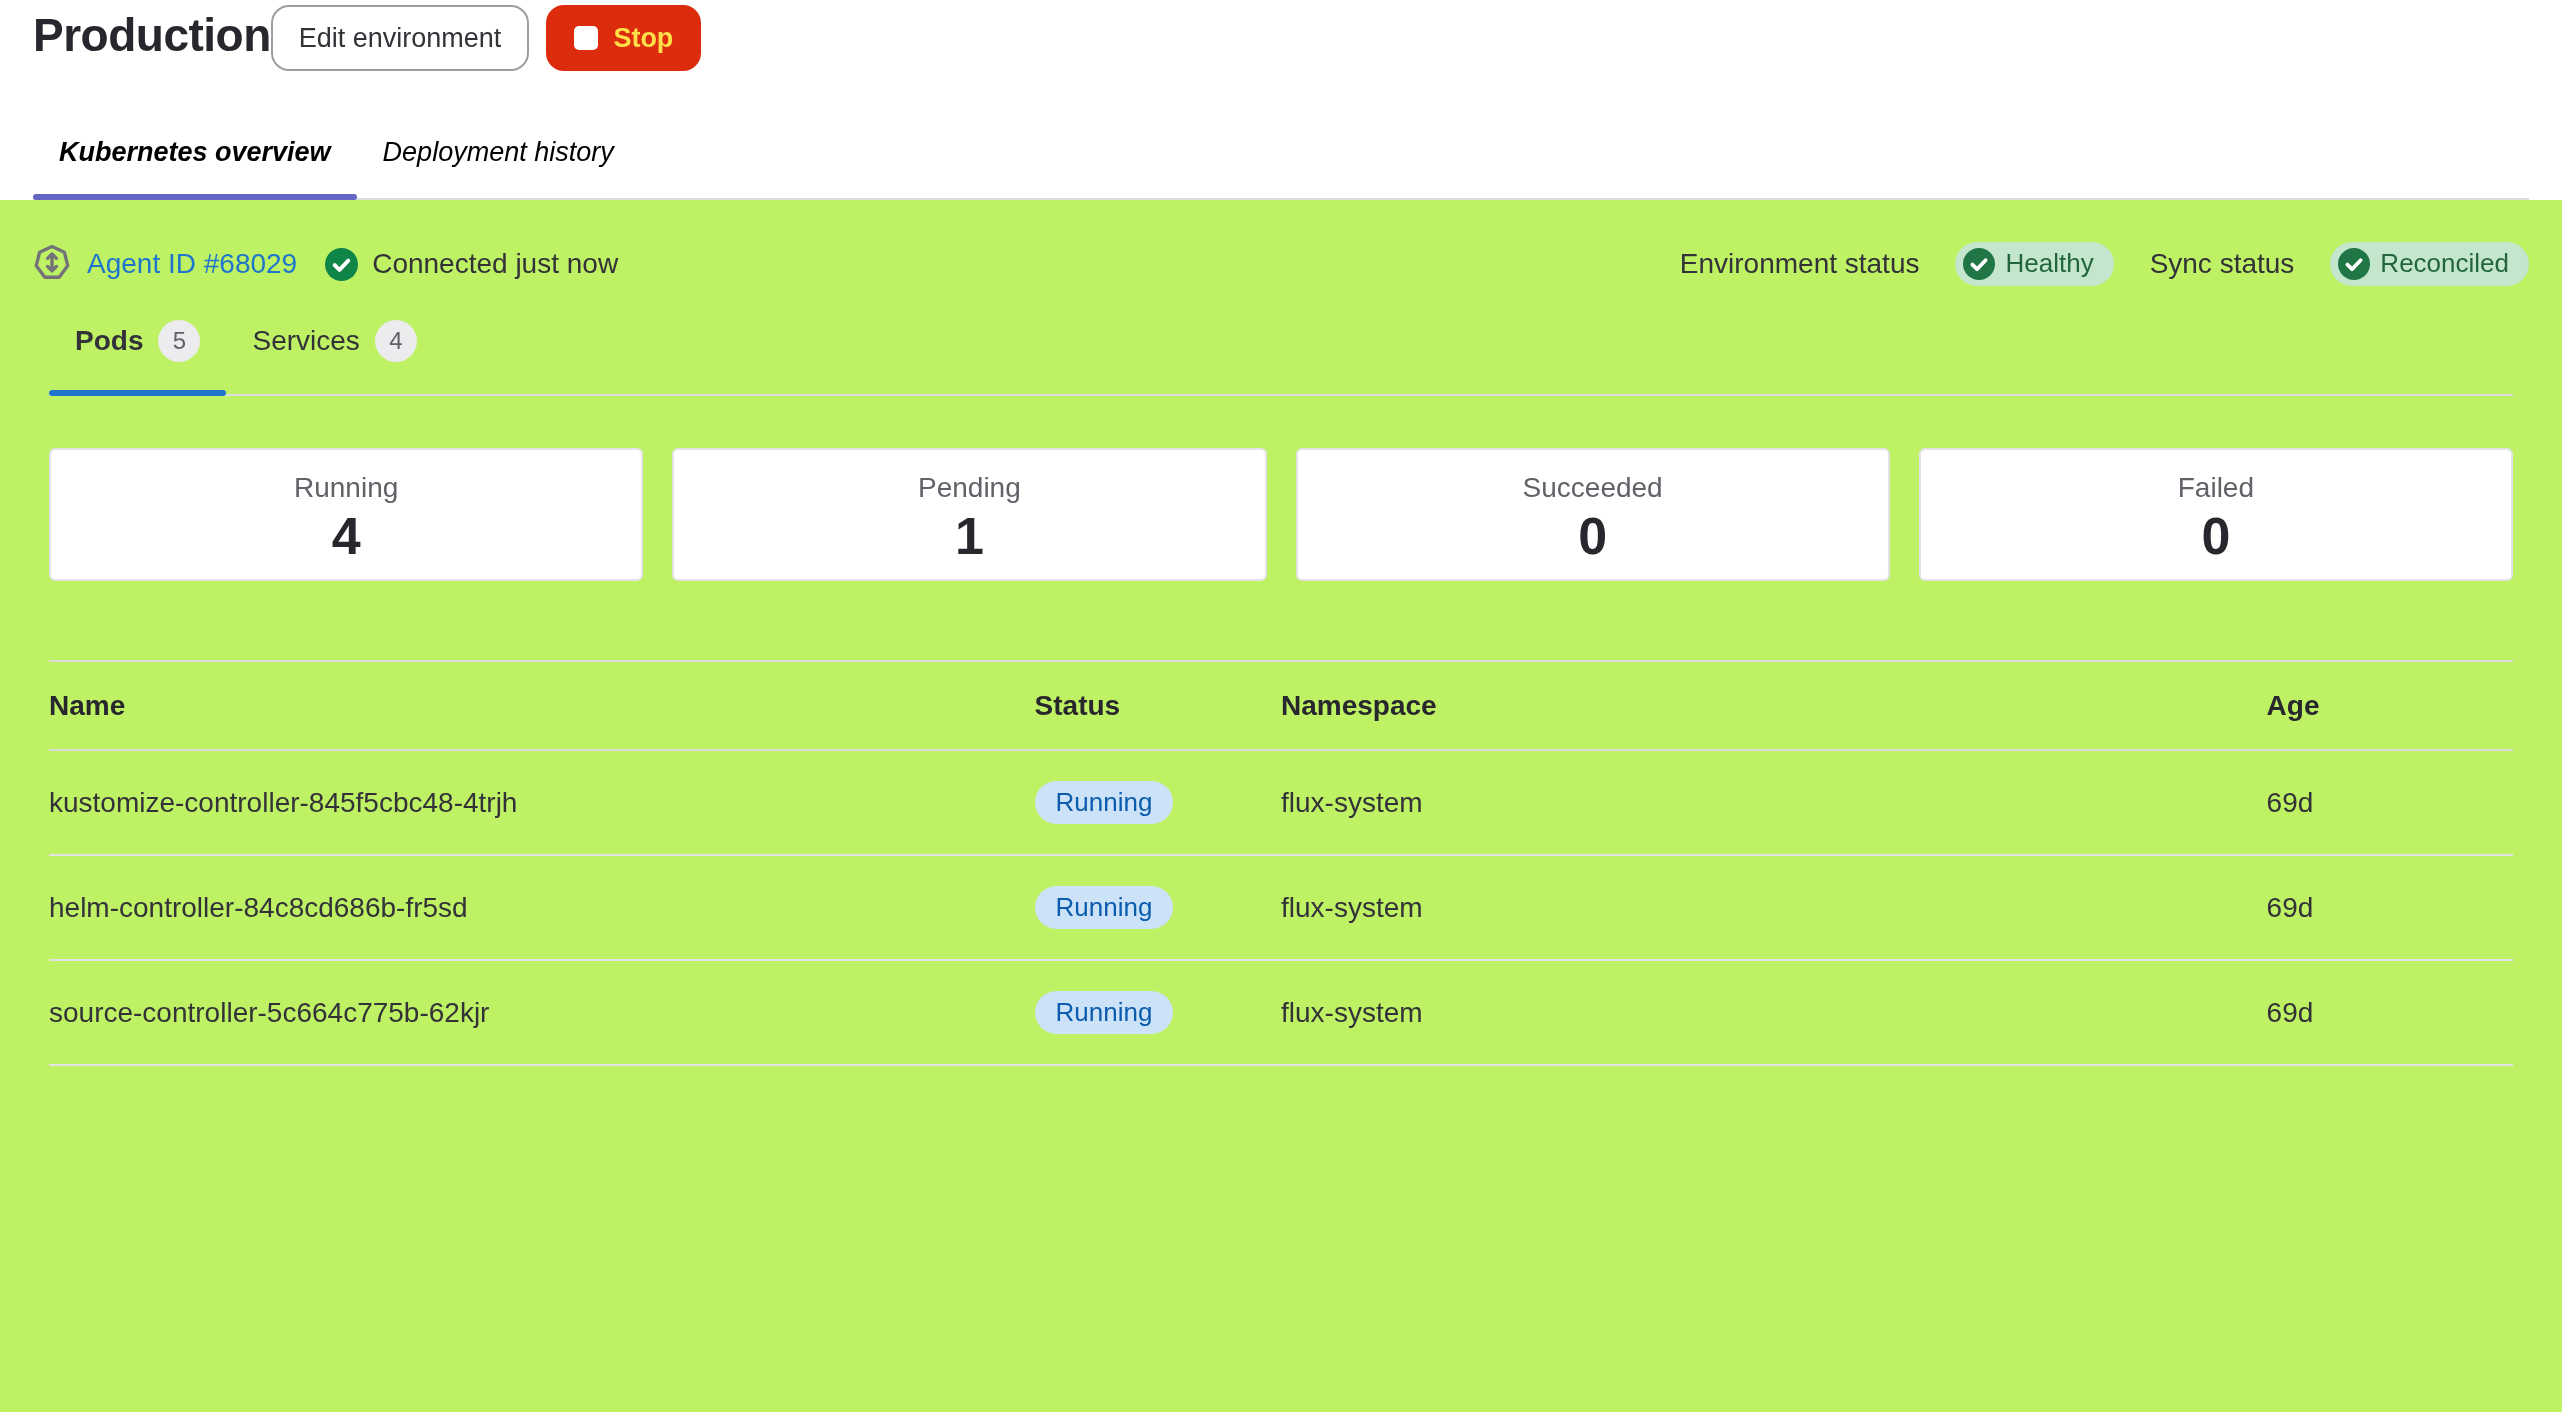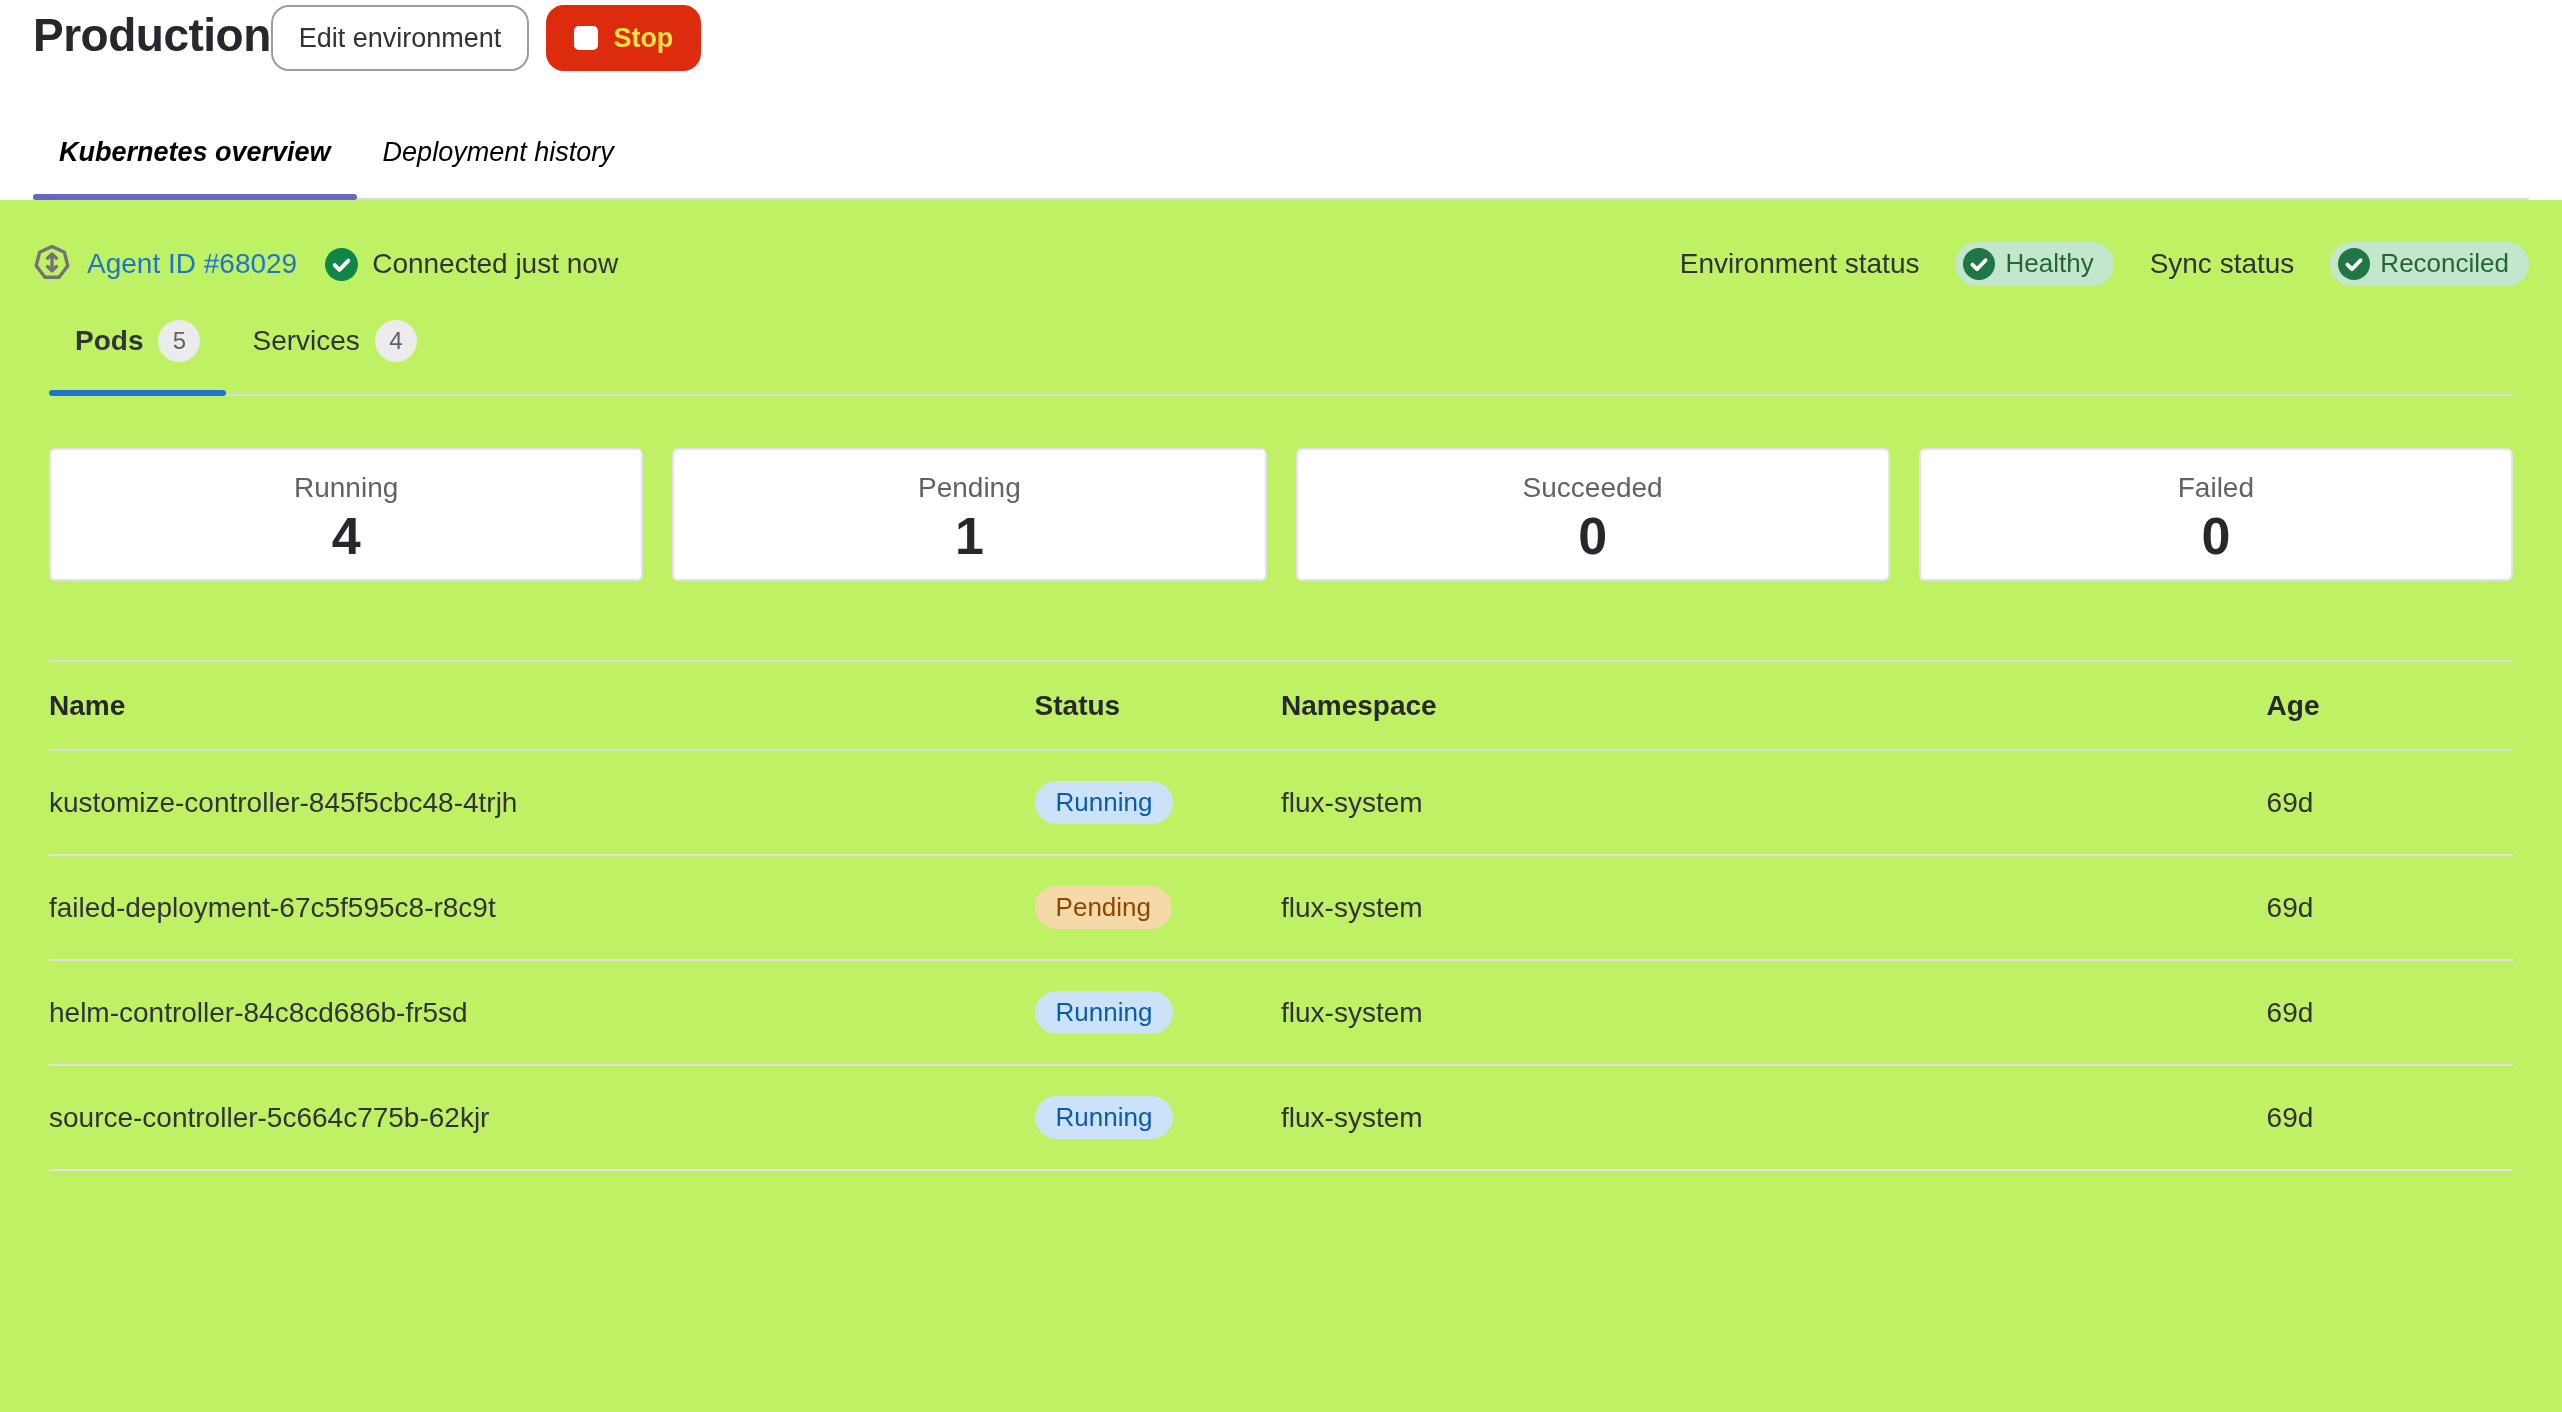--- a/index.html
+++ b/index.html
@@ -202,26 +202,20 @@
         </tr>
       </thead>
       <tbody>
   <tr>
     <td class="cell-name">kustomize-controller-845f5cbc48-4trjh</td>
     <td class="cell-status"><span class="pill badge-info">Running</span></td>
     <td class="cell-namespace">flux-system</td>
     <td class="cell-age">69d</td>
   </tr>
 
-  <tr>
-    <td class="cell-name">failed-deployment-67c5f595c8-r8c9t</td>
-    <td class="cell-status"><span class="pill badge-warning">Pending</span></td>
-    <td class="cell-namespace">flux-system</td>
-    <td class="cell-age">69d</td>
-  </tr>
 
 
   <tr>
     <td class="cell-name">helm-controller-84c8cd686b-fr5sd</td>
     <td class="cell-status"><span class="pill badge-info">Running</span></td>
     <td class="cell-namespace">flux-system</td>
     <td class="cell-age">69d</td>
   </tr>
 
   <tr>

